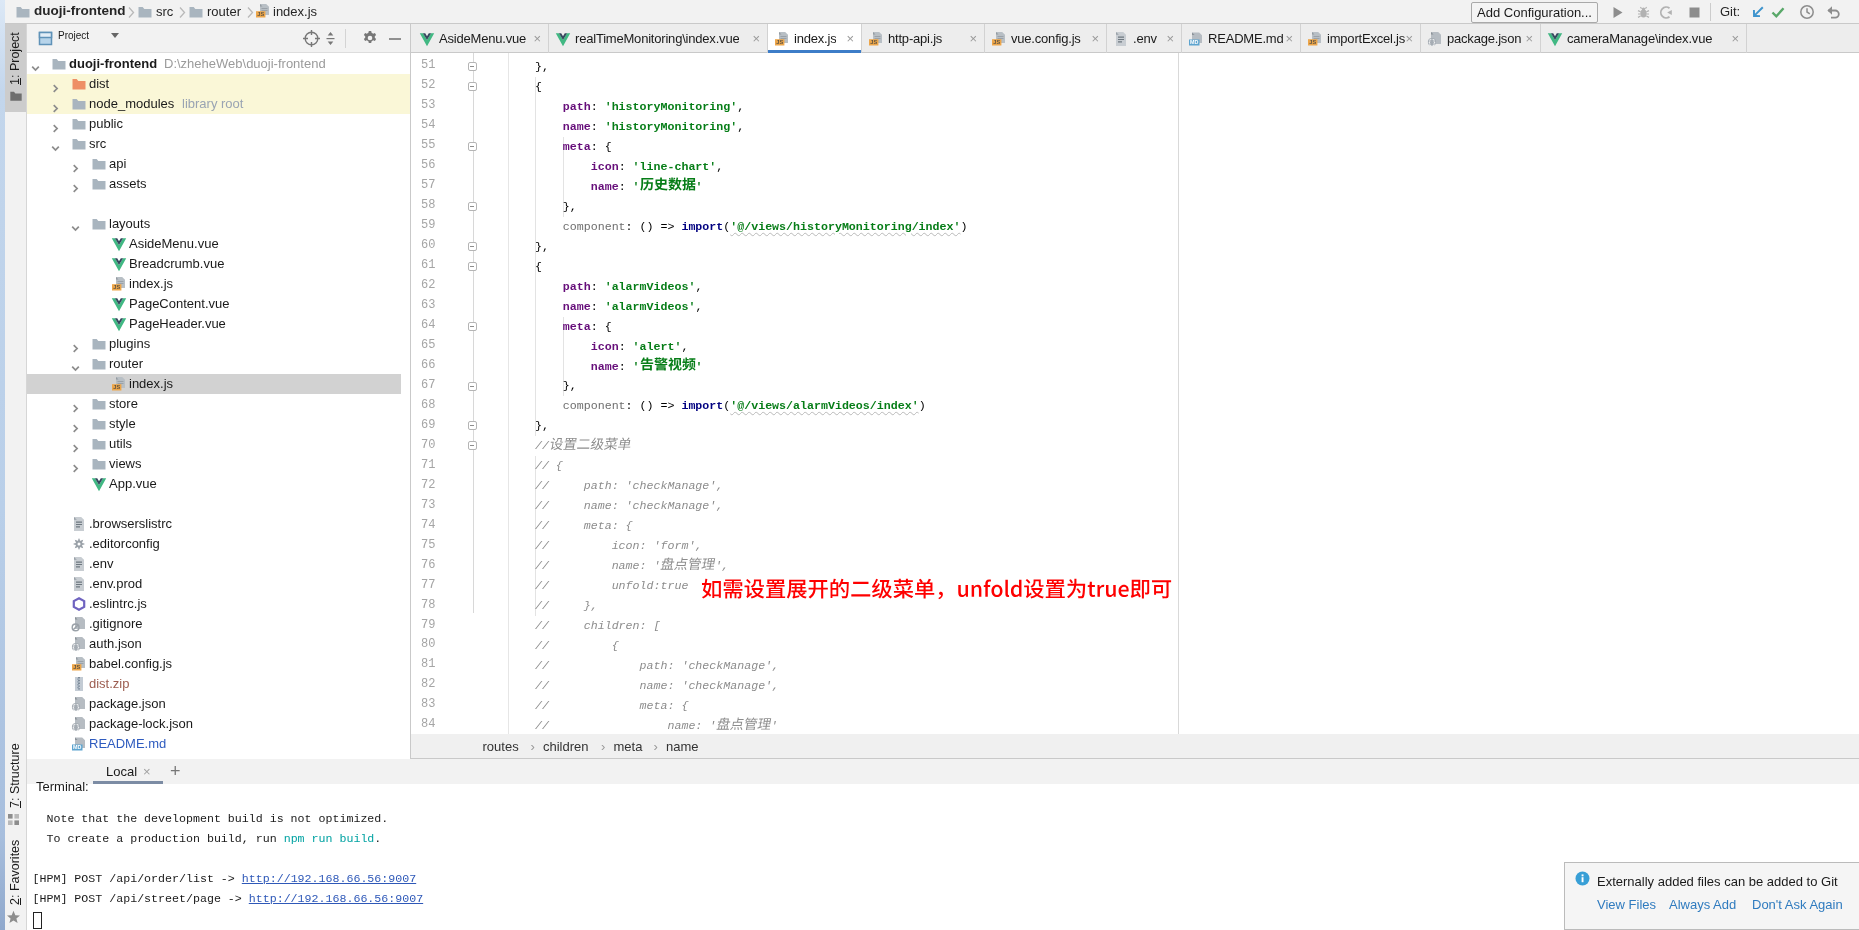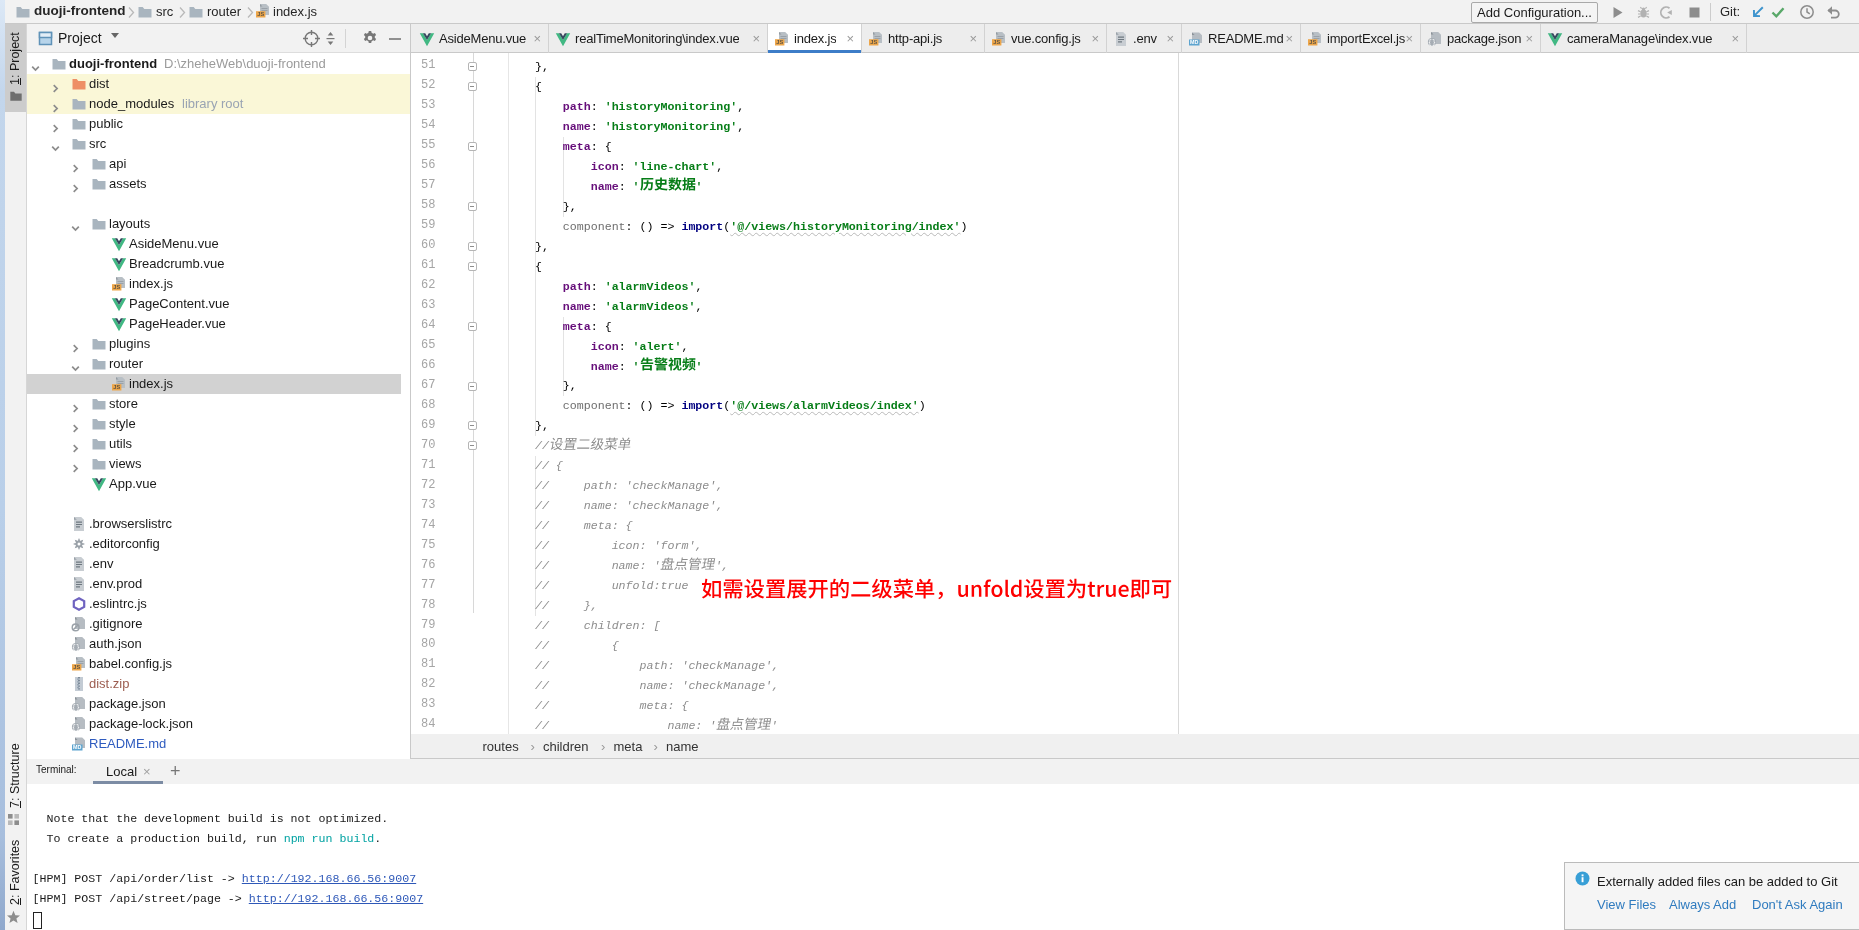--- a/index.html
+++ b/index.html
@@ -161,21 +161,21 @@
 <span class="abs" style="left:6px;top:910px"><svg width="15" height="15" viewBox="0 0 15 15">
         <path fill="#8d8d8d" d="M7.5 0.8l1.8 4.4 4.7.3-3.6 3 1.2 4.6-4.1-2.5-4.1 2.5 1.2-4.6-3.6-3 4.7-.3z"></path>
       </svg></span>
 
 <div id="proj">
 <div id="projhead">
   <span class="abs" style="left:11px;top:7px"><svg width="15" height="15" viewBox="0 0 15 15">
             <rect x="1.5" y="1.5" width="12" height="12" fill="#b7d4ea" stroke="#5f92b8" stroke-width="1.5"></rect>
             <rect x="1.5" y="1.5" width="12" height="5" fill="#e8f1f8" stroke="#5f92b8" stroke-width="1.5" fill-opacity="0.9"></rect>
           </svg></span>
-  <span class="abs" style="left:31px;top:6px;font-size:14px;color:#1a1a1a">Project</span>
+  <span class="abs" style="left:31px;top:6px;font-size:10px;color:#1a1a1a">Project</span>
   <span class="abs" style="left:84px;top:9px;width:0;height:0;border-left:4px solid transparent;border-right:4px solid transparent;border-top:5px solid #666"></span>
   <span class="hic" style="left:276px"><svg width="17" height="17" viewBox="0 0 17 17">
             <g stroke="#777" fill="none" stroke-width="1.4">
               <circle cx="8.5" cy="8.5" r="6.3"></circle>
               <path d="M8.5 0v5M8.5 12v5M0 8.5h5M12 8.5h5"></path>
             </g>
           </svg></span>
   <span class="hic" style="left:296px;top:7px"><svg width="15" height="15" viewBox="0 0 15 15">
             <g fill="#777">
               <path d="M7.5 6.8L4 2.8h7z M7.5 8.2L4 12.2h7z" fill="none"></path>
@@ -745,21 +745,21 @@
       <span class="csep" style="left:119.5px">›</span>
 <span style="left:132px">children</span>
       <span class="csep" style="left:190px">›</span>
 <span style="left:202.5px">meta</span>
       <span class="csep" style="left:242.5px">›</span>
 <span style="left:255px">name</span>
 </div>
 
 <div id="term">
 <div id="termhead">
-  <span class="abs" style="left:9px;top:5px;font-size:10px;color:#1a1a1a">Terminal:</span>
+  <span class="abs" style="left:9px;top:20px;font-size:13px;color:#1a1a1a">Terminal:</span>
   <span class="abs" style="left:79px;top:5px;font-size:13px;color:#1a1a1a">Local</span>
   <span class="abs" style="left:116px;top:5px;font-size:13px;color:#a0a0a0">×</span>
   <span class="abs" style="left:66px;top:22px;width:70px;height:3px;background:#7c8ca4"></span>
   <span class="abs" style="left:143px;top:2px;font-size:18px;color:#777;font-weight:normal">+</span>
 </div>
 <pre id="termout">  Note that the development build is not optimized.
   To create a production build, run <span class="cyan">npm run build</span>.
 
 [HPM] POST /api/order/list -&gt; <span class="lnk">http://192.168.66.56:9007</span>
 [HPM] POST /api/street/page -&gt; <span class="lnk">http://192.168.66.56:9007</span></pre>

